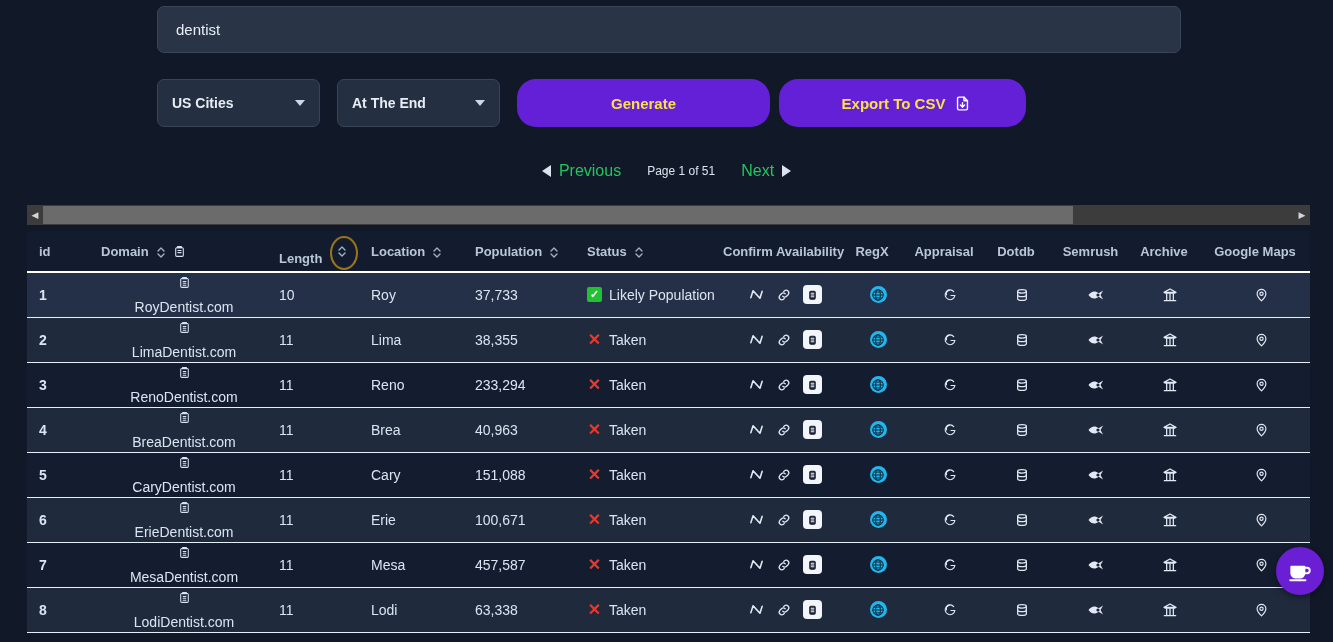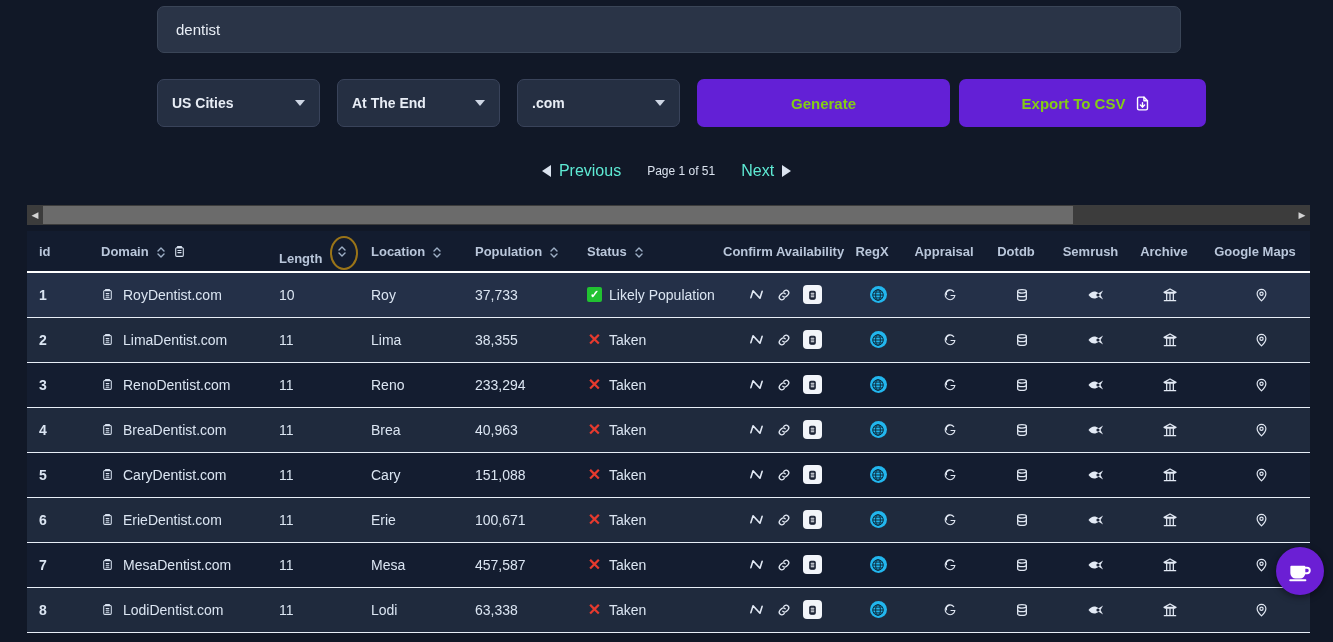--- a/index.html
+++ b/index.html
@@ -75,22 +75,22 @@
     width: 0; height: 0;
     border-left: 5px solid transparent;
     border-right: 5px solid transparent;
     border-top: 6px solid #cfd6e4;
     margin-left: 8px;
   }
   .btn-primary {
     height: 48px;
     background: #6320d6;
     border: none;
-    border-radius: 7px;
-    color: #84cc16;
+    border-radius: 19px;
+    color: #fde047;
     font-size: 15px;
     font-weight: bold;
     font-family: "Liberation Sans", sans-serif;
     cursor: pointer;
     display: flex;
     align-items: center;
     justify-content: center;
     gap: 9px;
   }
   .btn-generate { width: 253px; margin-right: 9px; }
@@ -100,21 +100,21 @@
   .pagination {
     position: absolute;
     left: 0; right: 0;
     top: 162px;
     display: flex;
     align-items: center;
     justify-content: center;
     gap: 26px;
   }
   .page-btn {
-    color: #5eead4;
+    color: #22c55e;
     font-size: 16px;
     background: none;
     border: none;
     font-family: "Liberation Sans", sans-serif;
     cursor: pointer;
     display: flex;
     align-items: center;
     gap: 8px;
     text-align: center;
   }
@@ -225,21 +225,21 @@
     border-bottom: 1.5px solid #e8eef7;
     vertical-align: middle;
     white-space: nowrap;
   }
   table.grid tbody tr { background: #141d30; }
   table.grid tbody tr.alt { background: #1f2a3d; }
   table.grid tbody tr.hovered { background: #243048; }
   td.center { text-align: center; padding-left: 0; }
   td.idcol { font-weight: bold; color: #cfdcee; }
 
-  .domain-cell { display: flex; align-items: center; gap: 9px; }
+  .domain-cell { display: flex; align-items: center; gap: 9px; flex-direction: column; }
   .copy-icon { color: #d8e2f0; display: inline-flex; cursor: pointer; }
 
   .status-cell { display: flex; align-items: center; gap: 7px; }
   .chk-ok {
     width: 15px; height: 15px;
     background: #21c231;
     border-radius: 2px;
     display: inline-flex;
     align-items: center;
     justify-content: center;
@@ -310,24 +310,20 @@
     <div class="select-box w1">
       <span class="select-label">US Cities</span>
       <span class="caret"></span>
     </div>
 
     <div class="select-box w2">
       <span class="select-label">At The End</span>
       <span class="caret"></span>
     </div>
 
-    <div class="select-box w3">
-      <span class="select-label">.com</span>
-      <span class="caret"></span>
-    </div>
 
     <button class="btn-primary btn-generate">
       <span>Generate</span>
     </button>
 
     <button class="btn-primary btn-export">
       <span>Export To CSV</span>
       <span class="ico">
         <svg width="17" height="17" viewBox="0 0 24 24" fill="none" stroke="#ffffff" stroke-width="2" stroke-linecap="round" stroke-linejoin="round">
           <path d="M14 3H7a2 2 0 0 0-2 2v14a2 2 0 0 0 2 2h10a2 2 0 0 0 2-2V8z"></path>

